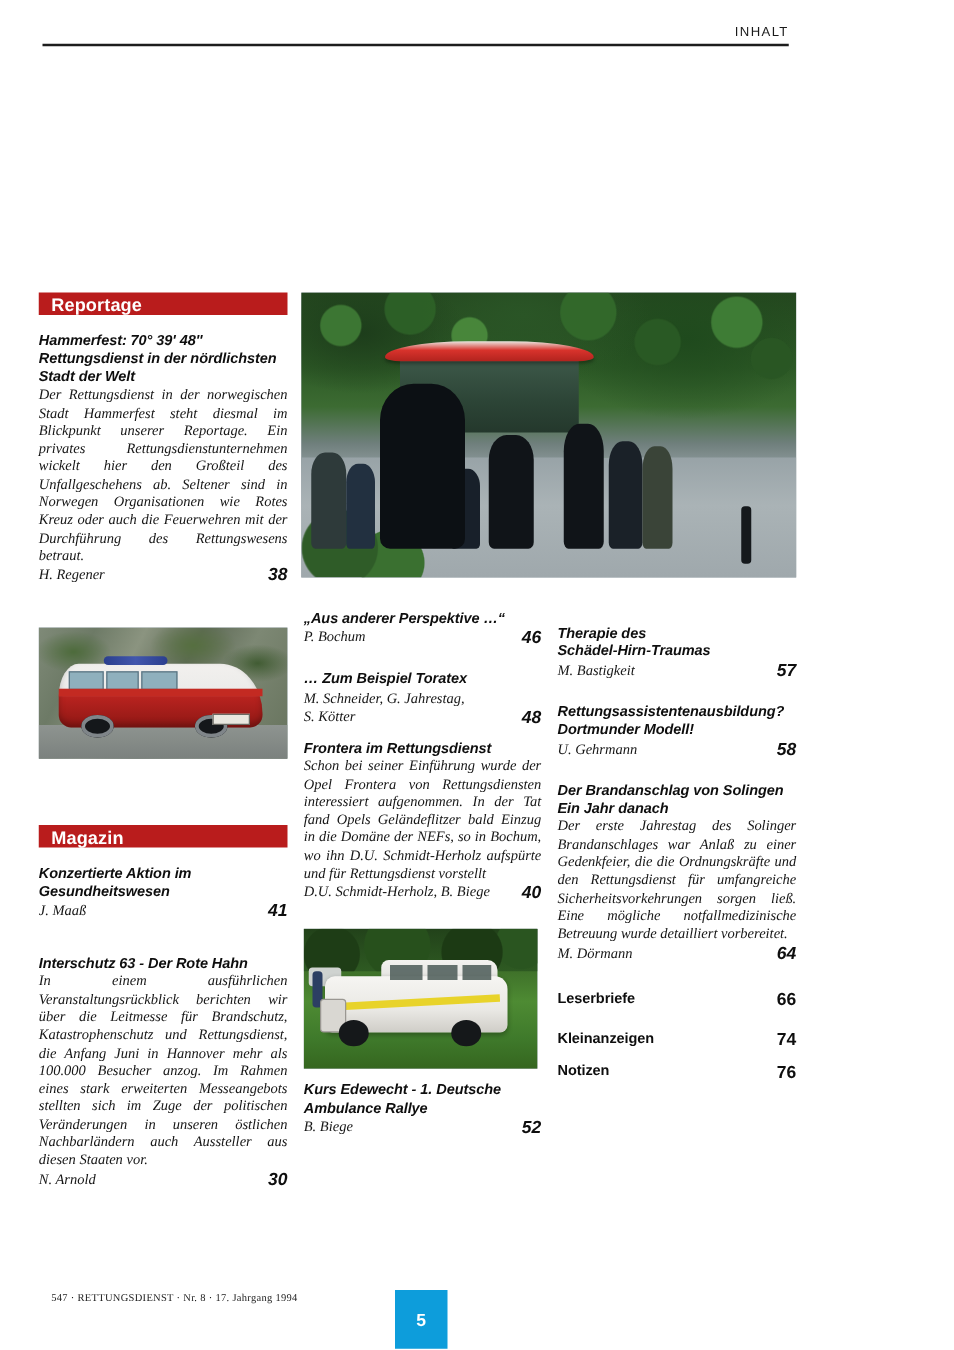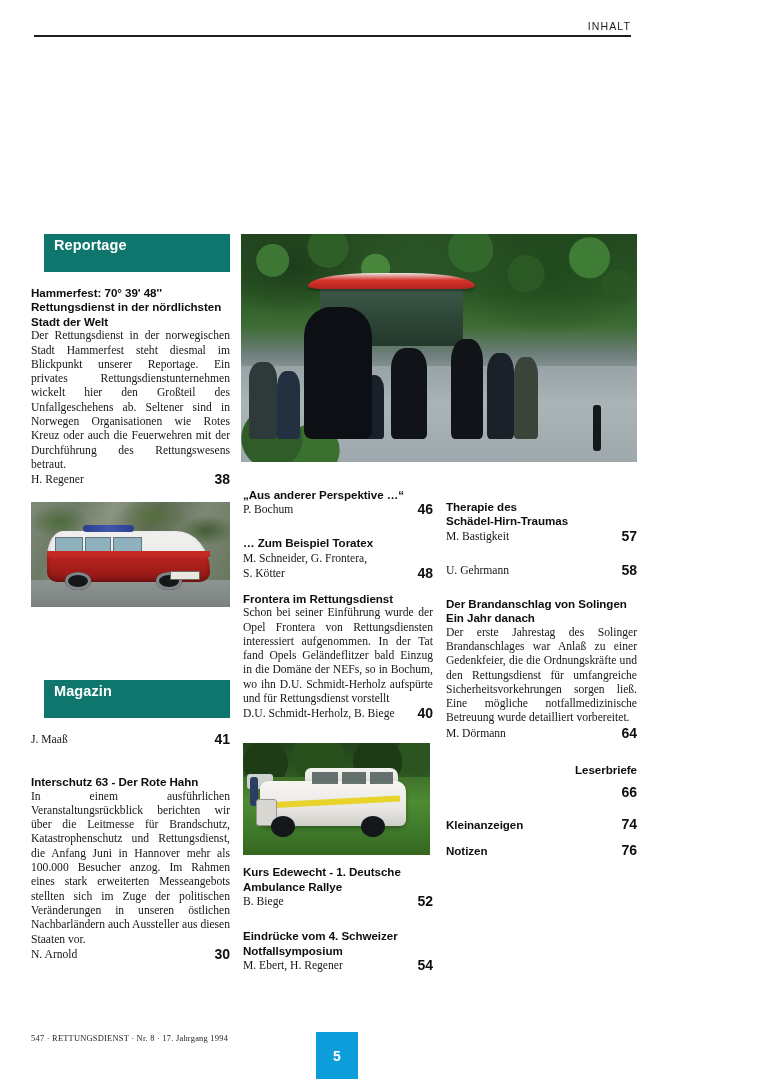--- a/index.html
+++ b/index.html
@@ -49,34 +49,33 @@
   .col {
     position: absolute;
     top: 234px;
   }
   .col-1 { left: 31px;  width: 199px; }
   .col-2 { left: 243px; width: 190px; }
   .col-3 { left: 446px; width: 191px; }
 
   
   .section-bar {
-    background: #0f766e;
+    background: #b91c1c;
     color: #ffffff;
     font-weight: bold;
     font-size: 14.5px;
     line-height: 22px;
-    height: 38px;
+    height: 18px;
     padding: 0 0 0 10px;
     box-sizing: border-box;
     letter-spacing: 0.1px;
-    margin-left: 13px;
-  }
-
-  
-  .entry { margin-top: 18px; }
+  }
+
+  
+  .entry { margin-top: 18px; font-style: italic; }
   .entry:first-child { margin-top: 0; }
 
   .entry-title {
     font-weight: bold;
     font-size: 11.6px;
     line-height: 14.4px;
     color: #0e0e0e;
     letter-spacing: -0.05px;
   }
   .entry-body {
@@ -295,21 +294,21 @@
     background: #cfd3d0; border-radius: 3px;
   }
   #photo-suv .person {
     position: absolute; left: 4%; top: 30%; width: 4%; height: 26%;
     background: #2c3f63; border-radius: 3px;
   }
 
   
   .footer-line {
     position: absolute;
-    left: 31px;
+    left: 41px;
     top: 1034px;
     font-family: "Liberation Serif", serif;
     font-size: 8.4px;
     letter-spacing: .25px;
     color: #1d1d1d;
     white-space: nowrap;
   }
   .page-number-box {
     position: absolute;
     left: 316px;
@@ -405,20 +404,24 @@
         <span class="entry-author">H. Regener</span>
         <span class="entry-page">38</span>
       </div>
     </div>
 
     <div style="height:122px;"></div>
 
     <div class="section-bar" style="margin-top:71px;">Magazin</div>
 
     <div class="entry" style="margin-top:14px;">
+      <div class="entry-title">
+        <div>Konzertierte Aktion im</div>
+        <div>Gesundheitswesen</div>
+      </div>
       <div class="entry-foot">
         <span class="entry-author">J. Maaß</span>
         <span class="entry-page">41</span>
       </div>
     </div>
 
     <div class="entry" style="margin-top:28px;">
       <div class="entry-title">
         <div>Interschutz 63 - Der Rote Hahn</div>
       </div>
@@ -441,21 +444,21 @@
         <span class="entry-page">46</span>
       </div>
     </div>
 
     <div class="entry" style="margin-top:19px;">
       <div class="entry-title">
         <div>… Zum Beispiel Toratex</div>
       </div>
       <div class="entry-foot">
         <span class="entry-author">
-          <span class="multi">M. Schneider, G. Frontera,</span>
+          <span class="multi">M. Schneider, G. Jahrestag,</span>
           <span class="multi">S. Kötter</span>
         </span>
         <span class="entry-page">48</span>
       </div>
     </div>
 
     <div class="entry" style="margin-top:11px;">
       <div class="entry-title">
         <div>Frontera im Rettungsdienst</div>
       </div>
@@ -472,65 +475,59 @@
       <div class="entry-title">
         <div>Kurs Edewecht - 1. Deutsche</div>
         <div>Ambulance Rallye</div>
       </div>
       <div class="entry-foot">
         <span class="entry-author">B. Biege</span>
         <span class="entry-page">52</span>
       </div>
     </div>
 
-    <div class="entry" style="margin-top:20px;">
-      <div class="entry-title">
-        <div>Eindrücke vom 4. Schweizer</div>
-        <div>Notfallsymposium</div>
-      </div>
-      <div class="entry-foot">
-        <span class="entry-author">M. Ebert, H. Regener</span>
-        <span class="entry-page">54</span>
-      </div>
-    </div>
   </div>
 
   <div class="col col-3" style="top:500px;">
 
     <div class="entry">
       <div class="entry-title">
         <div>Therapie des</div>
         <div>Schädel-Hirn-Traumas</div>
       </div>
       <div class="entry-foot">
         <span class="entry-author">M. Bastigkeit</span>
         <span class="entry-page">57</span>
       </div>
     </div>
 
     <div class="entry" style="margin-top:19px;">
+      <div class="entry-title">
+        <div>Rettungsassistentenausbildung?</div>
+        <div>Dortmunder Modell!</div>
+      </div>
       <div class="entry-foot">
         <span class="entry-author">U. Gehrmann</span>
         <span class="entry-page">58</span>
       </div>
     </div>
 
     <div class="entry" style="margin-top:19px;">
       <div class="entry-title">
         <div>Der Brandanschlag von Solingen</div>
         <div>Ein Jahr danach</div>
       </div>
       <div class="entry-body">Der erste Jahrestag des Solinger Brandanschlages war Anlaß zu einer Gedenkfeier, die die Ordnungskräfte und den Rettungsdienst für umfangreiche Sicherheitsvorkehrungen sorgen ließ. Eine mögliche notfallmedizinische Betreuung wurde detailliert vorbereitet.</div>
       <div class="entry-foot">
         <span class="entry-author">M. Dörmann</span>
         <span class="entry-page">64</span>
       </div>
     </div>
 
-    <div class="row-entry" style="margin-top:22px;flex-direction:column;">
+    <div class="row-entry" style="margin-top:22px;">
       <span class="entry-title">Leserbriefe</span>
       <span class="entry-page">66</span>
     </div>
 
     <div class="row-entry" style="margin-top:17px;">
       <span class="entry-title">Kleinanzeigen</span>
       <span class="entry-page">74</span>
     </div>
 
     <div class="row-entry" style="margin-top:11px;justify-content:center;">

